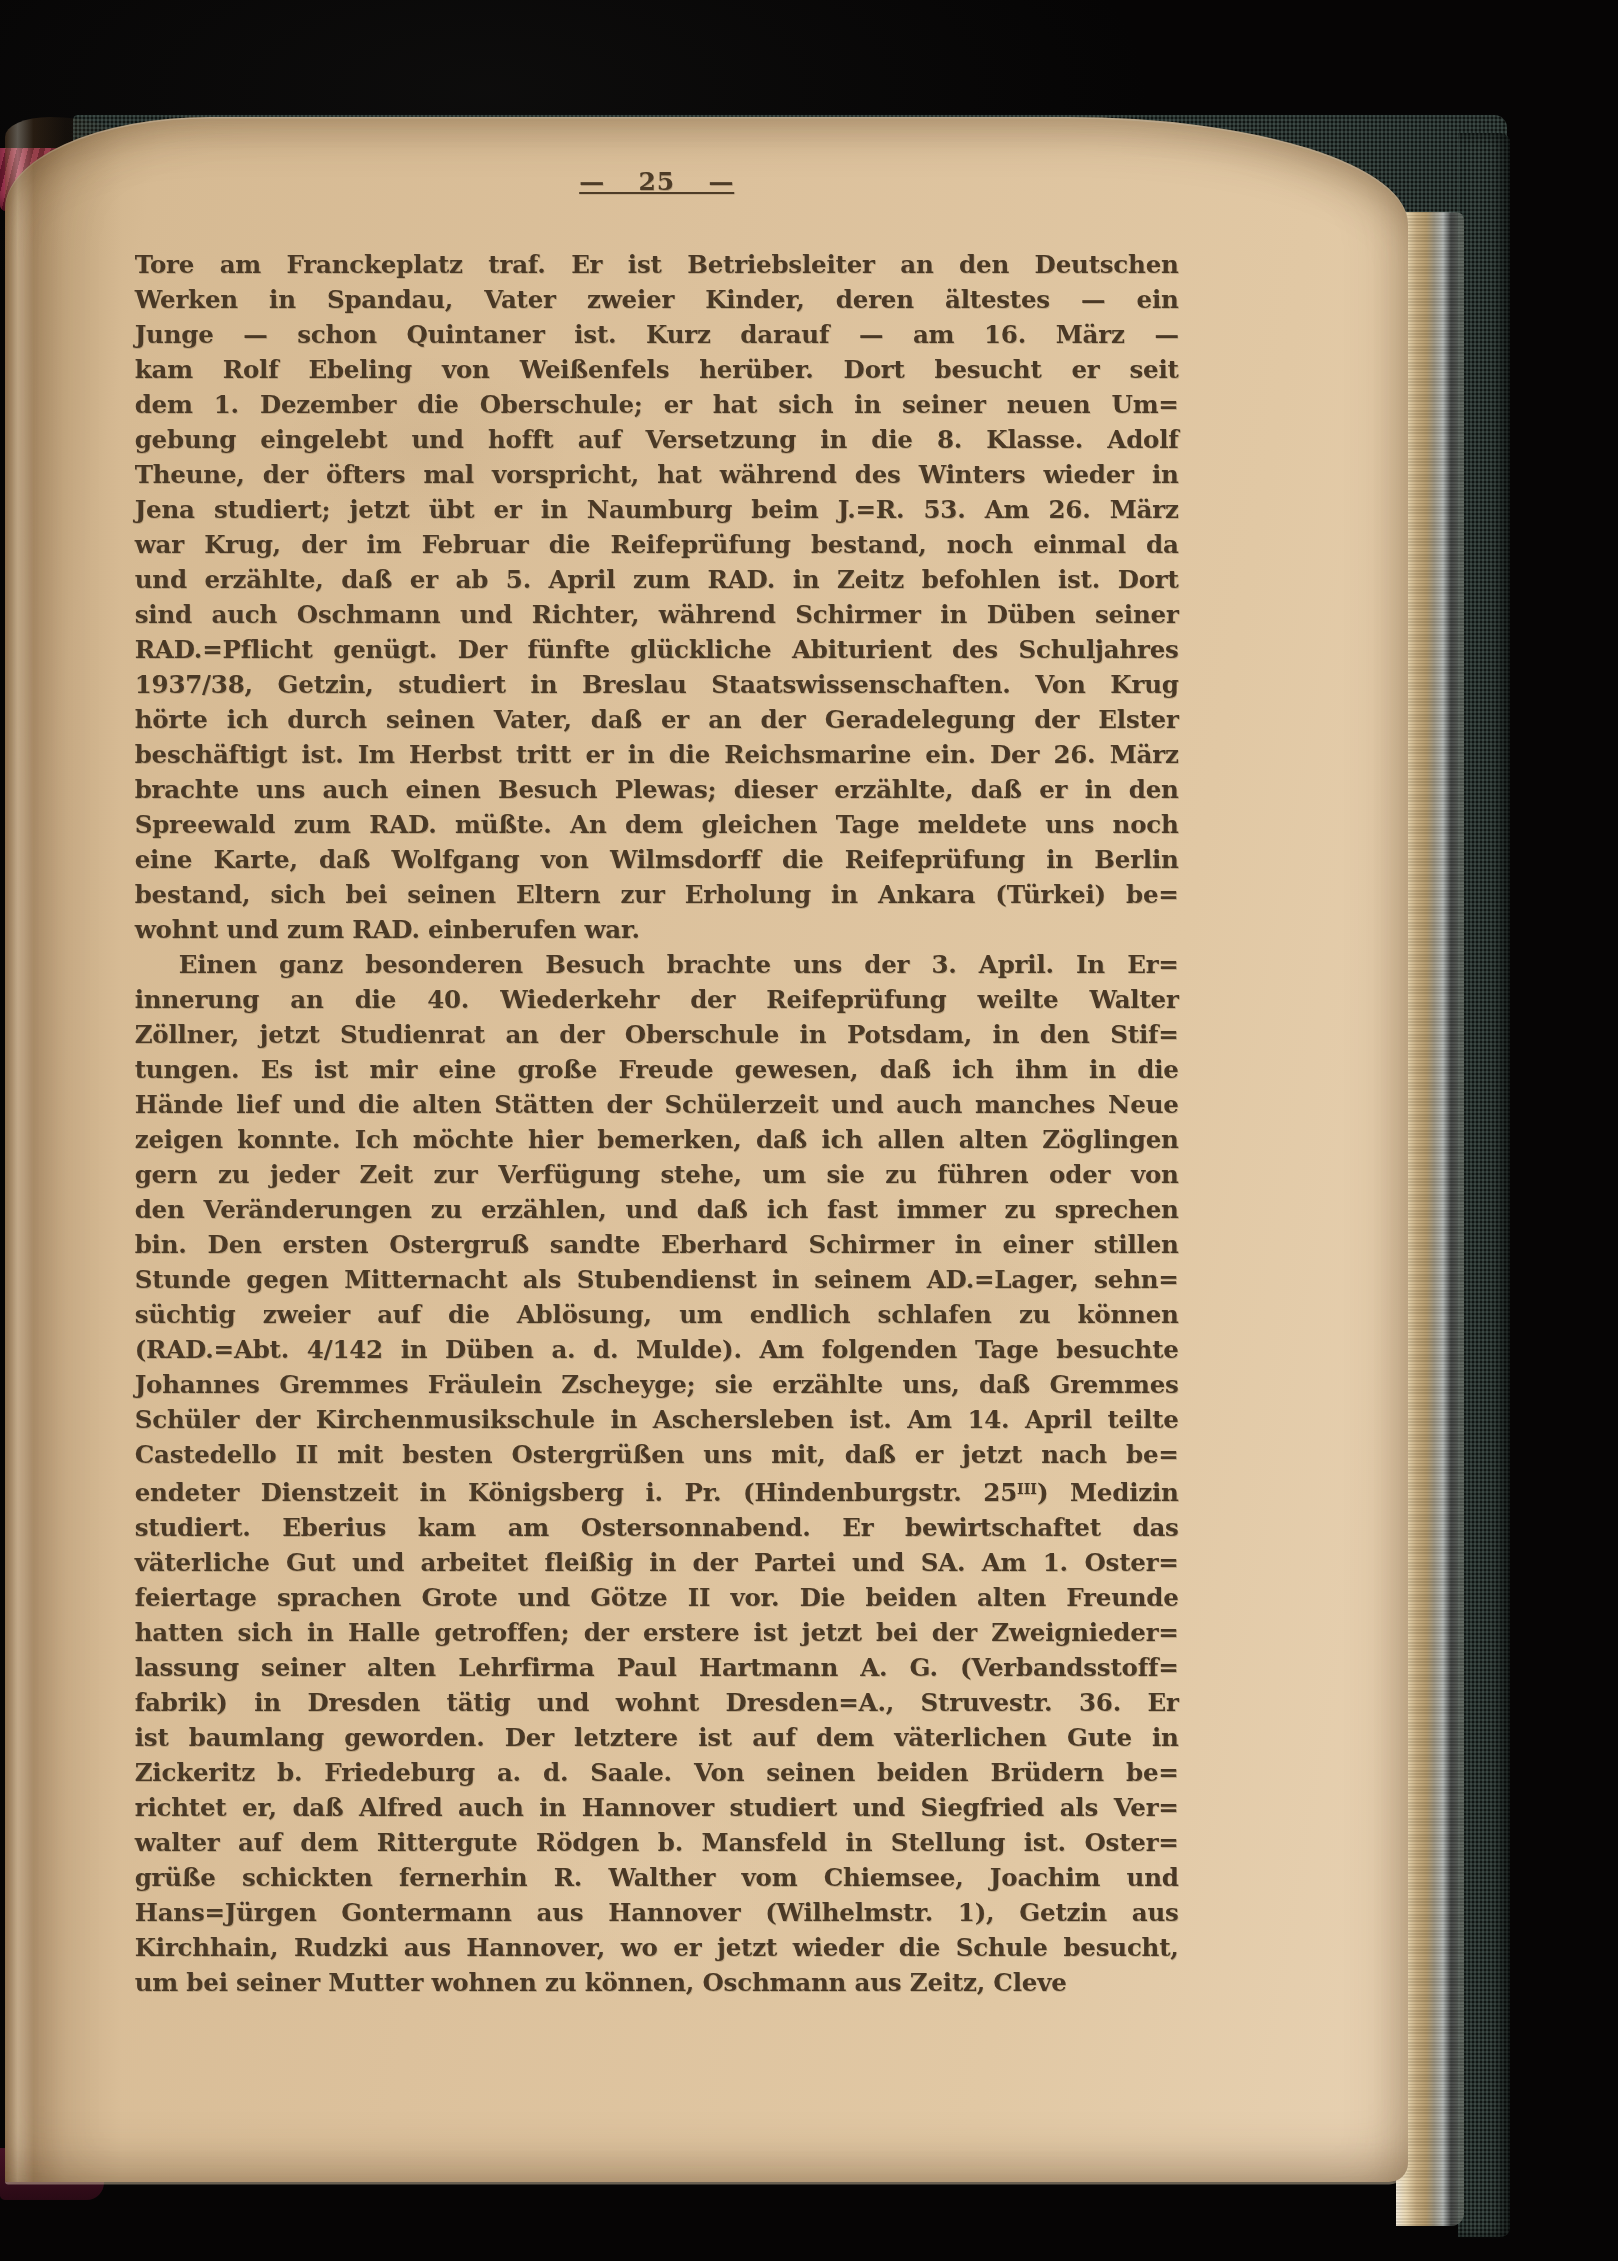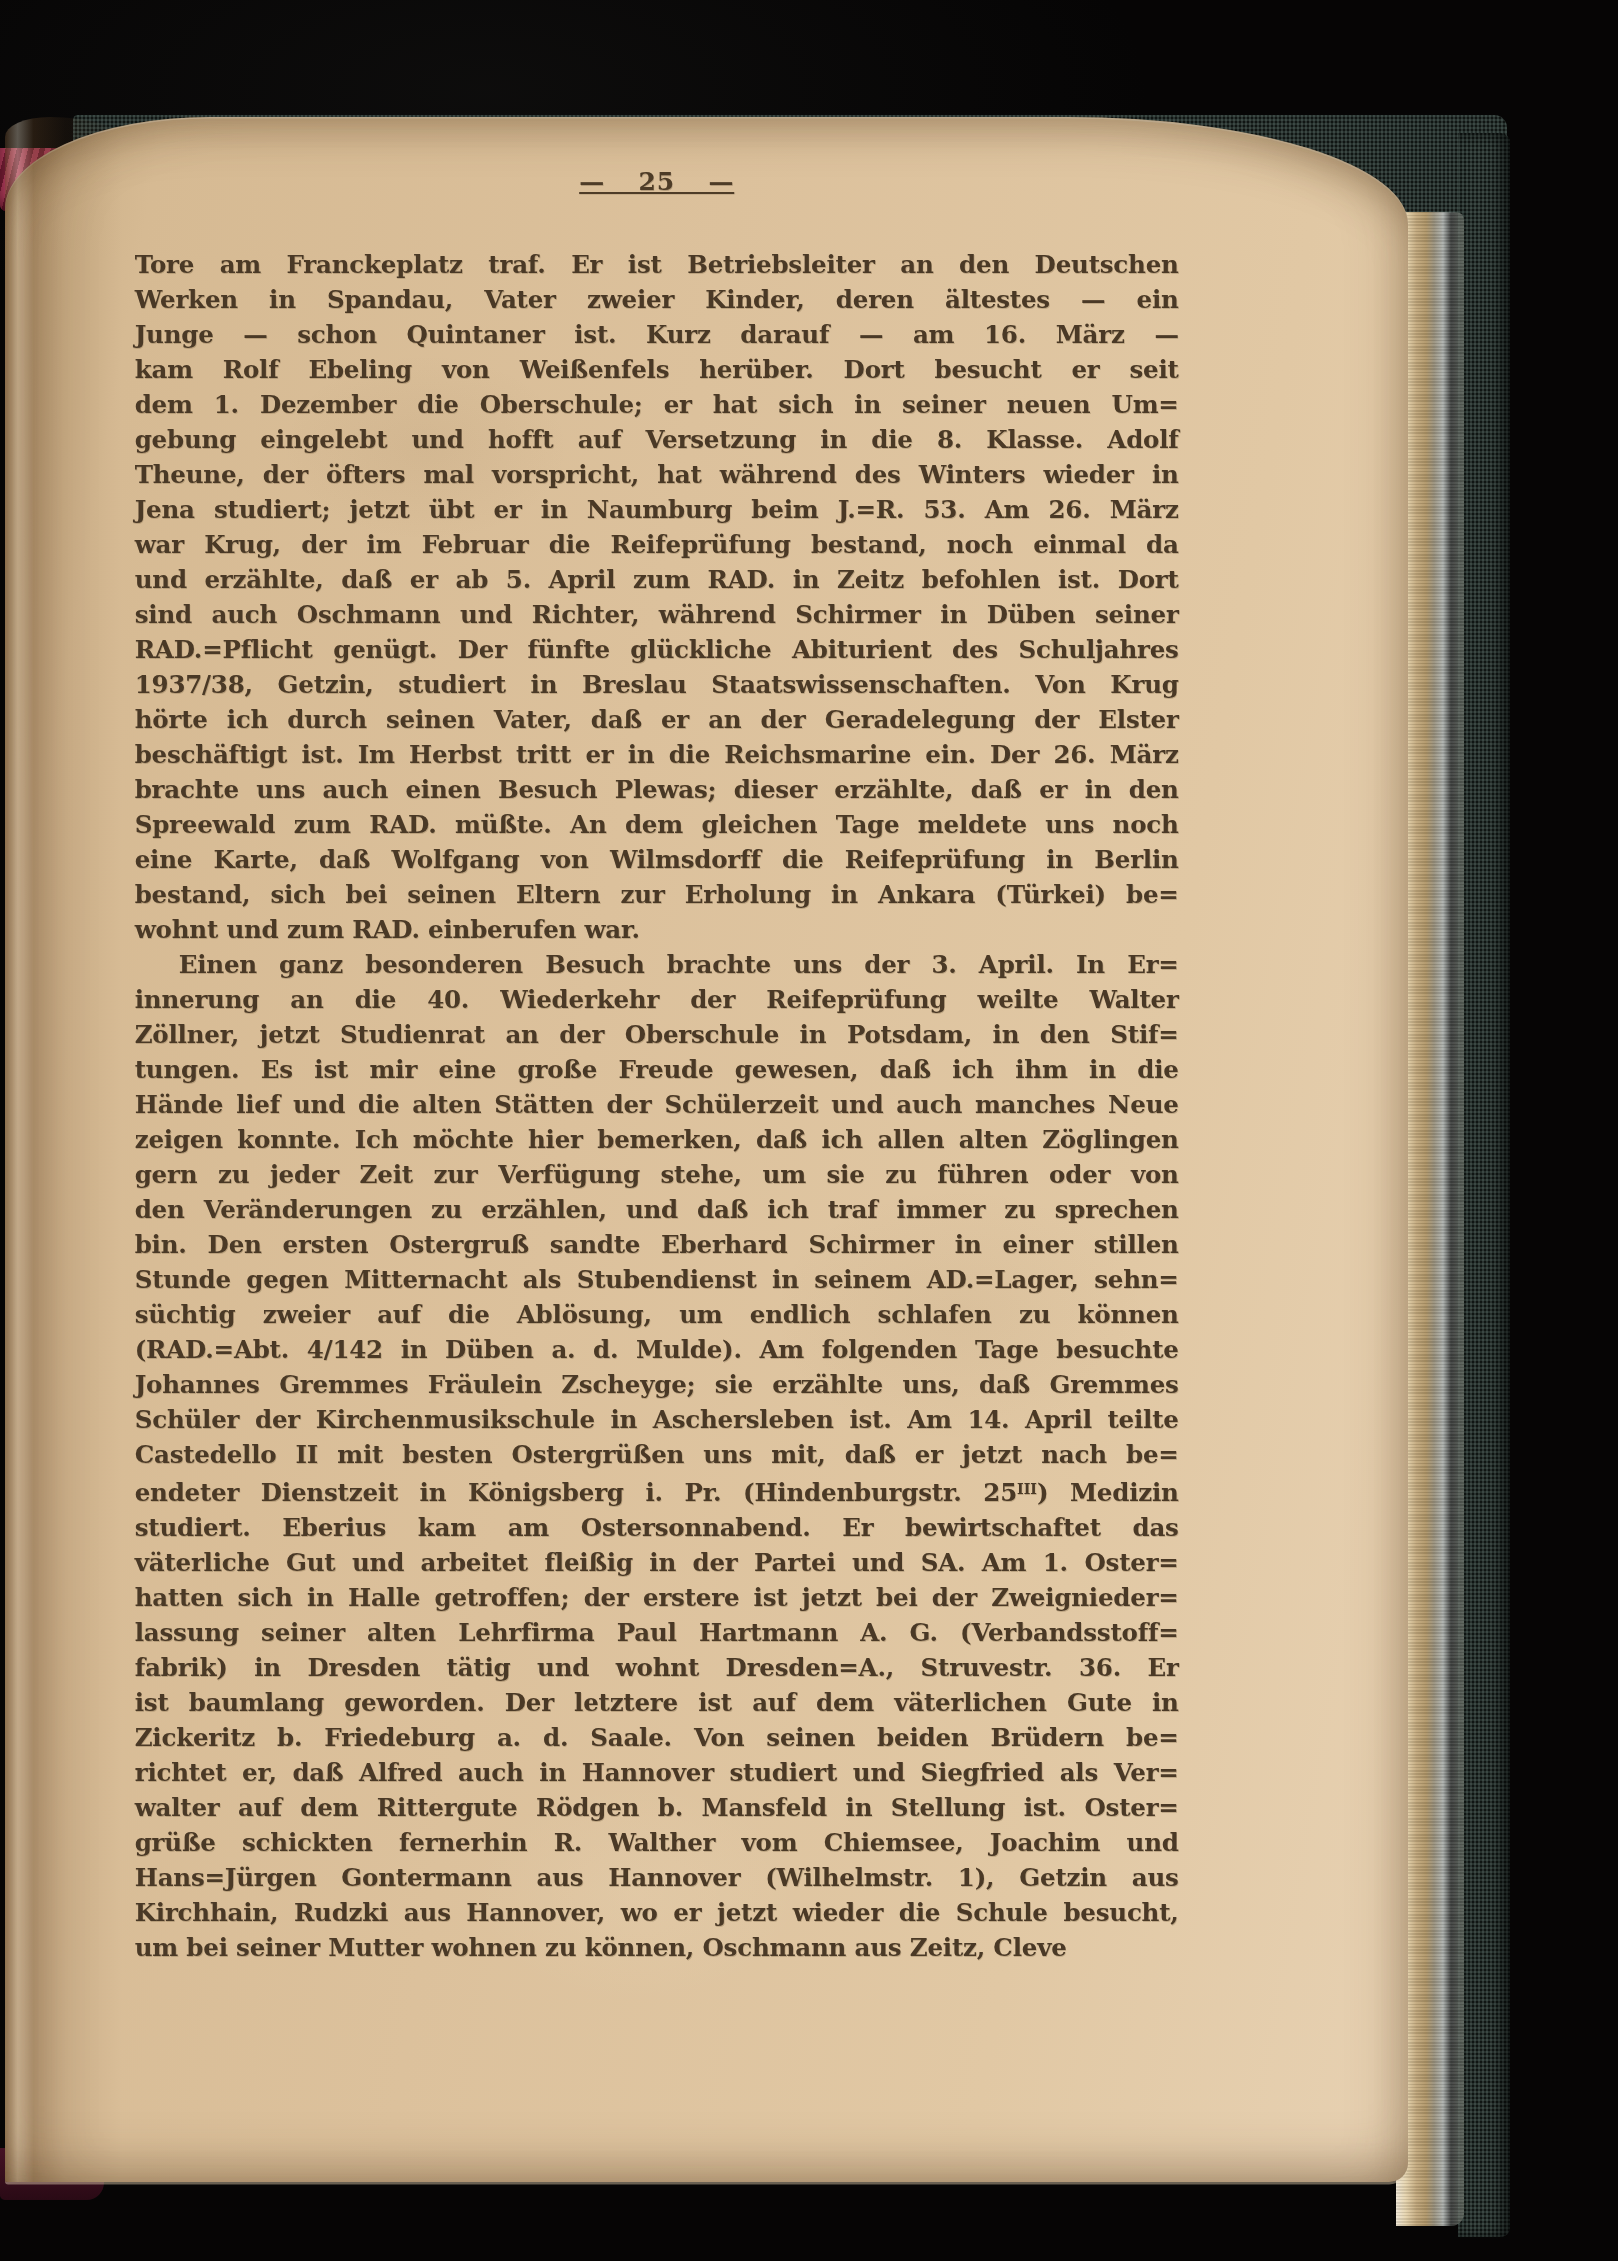--- a/index.html
+++ b/index.html
@@ -99,31 +99,32 @@
           <div class="line last">wohnt und zum RAD. einberufen war.</div>
         </div>
         <div class="para indent">
           <div class="line">Einen ganz besonderen Besuch brachte uns der 3. April. In Er=</div>
           <div class="line">innerung an die 40. Wiederkehr der Reifeprüfung weilte Walter</div>
           <div class="line">Zöllner, jetzt Studienrat an der Oberschule in Potsdam, in den Stif=</div>
           <div class="line">tungen. Es ist mir eine große Freude gewesen, daß ich ihm in die</div>
           <div class="line">Hände lief und die alten Stätten der Schülerzeit und auch manches Neue</div>
           <div class="line">zeigen konnte. Ich möchte hier bemerken, daß ich allen alten Zöglingen</div>
           <div class="line">gern zu jeder Zeit zur Verfügung stehe, um sie zu führen oder von</div>
-          <div class="line">den Veränderungen zu erzählen, und daß ich traf immer zu sprechen</div>
+          <div class="line">den Veränderungen zu erzählen, und daß ich fast immer zu sprechen</div>
           <div class="line">bin. Den ersten Ostergruß sandte Eberhard Schirmer in einer stillen</div>
           <div class="line">Stunde gegen Mitternacht als Stubendienst in seinem AD.=Lager, sehn=</div>
           <div class="line">süchtig zweier auf die Ablösung, um endlich schlafen zu können</div>
           <div class="line">(RAD.=Abt. 4/142 in Düben a. d. Mulde). Am folgenden Tage besuchte</div>
           <div class="line">Johannes Gremmes Fräulein Zscheyge; sie erzählte uns, daß Gremmes</div>
           <div class="line">Schüler der Kirchenmusikschule in Aschersleben ist. Am 14. April teilte</div>
           <div class="line">Castedello II mit besten Ostergrüßen uns mit, daß er jetzt nach be=</div>
           <div class="line">endeter Dienstzeit in Königsberg i. Pr. (Hindenburgstr. 25<sup>III</sup>) Medizin</div>
           <div class="line">studiert. Eberius kam am Ostersonnabend. Er bewirtschaftet das</div>
           <div class="line">väterliche Gut und arbeitet fleißig in der Partei und SA. Am 1. Oster=</div>
+          <div class="line">feiertage sprachen Grote und Götze II vor. Die beiden alten Freunde</div>
           <div class="line">hatten sich in Halle getroffen; der erstere ist jetzt bei der Zweignieder=</div>
           <div class="line">lassung seiner alten Lehrfirma Paul Hartmann A. G. (Verbandsstoff=</div>
           <div class="line">fabrik) in Dresden tätig und wohnt Dresden=A., Struvestr. 36. Er</div>
           <div class="line">ist baumlang geworden. Der letztere ist auf dem väterlichen Gute in</div>
           <div class="line">Zickeritz b. Friedeburg a. d. Saale. Von seinen beiden Brüdern be=</div>
           <div class="line">richtet er, daß Alfred auch in Hannover studiert und Siegfried als Ver=</div>
           <div class="line">walter auf dem Rittergute Rödgen b. Mansfeld in Stellung ist. Oster=</div>
           <div class="line">grüße schickten fernerhin R. Walther vom Chiemsee, Joachim und</div>
           <div class="line">Hans=Jürgen Gontermann aus Hannover (Wilhelmstr. 1), Getzin aus</div>
           <div class="line">Kirchhain, Rudzki aus Hannover, wo er jetzt wieder die Schule besucht,</div>

